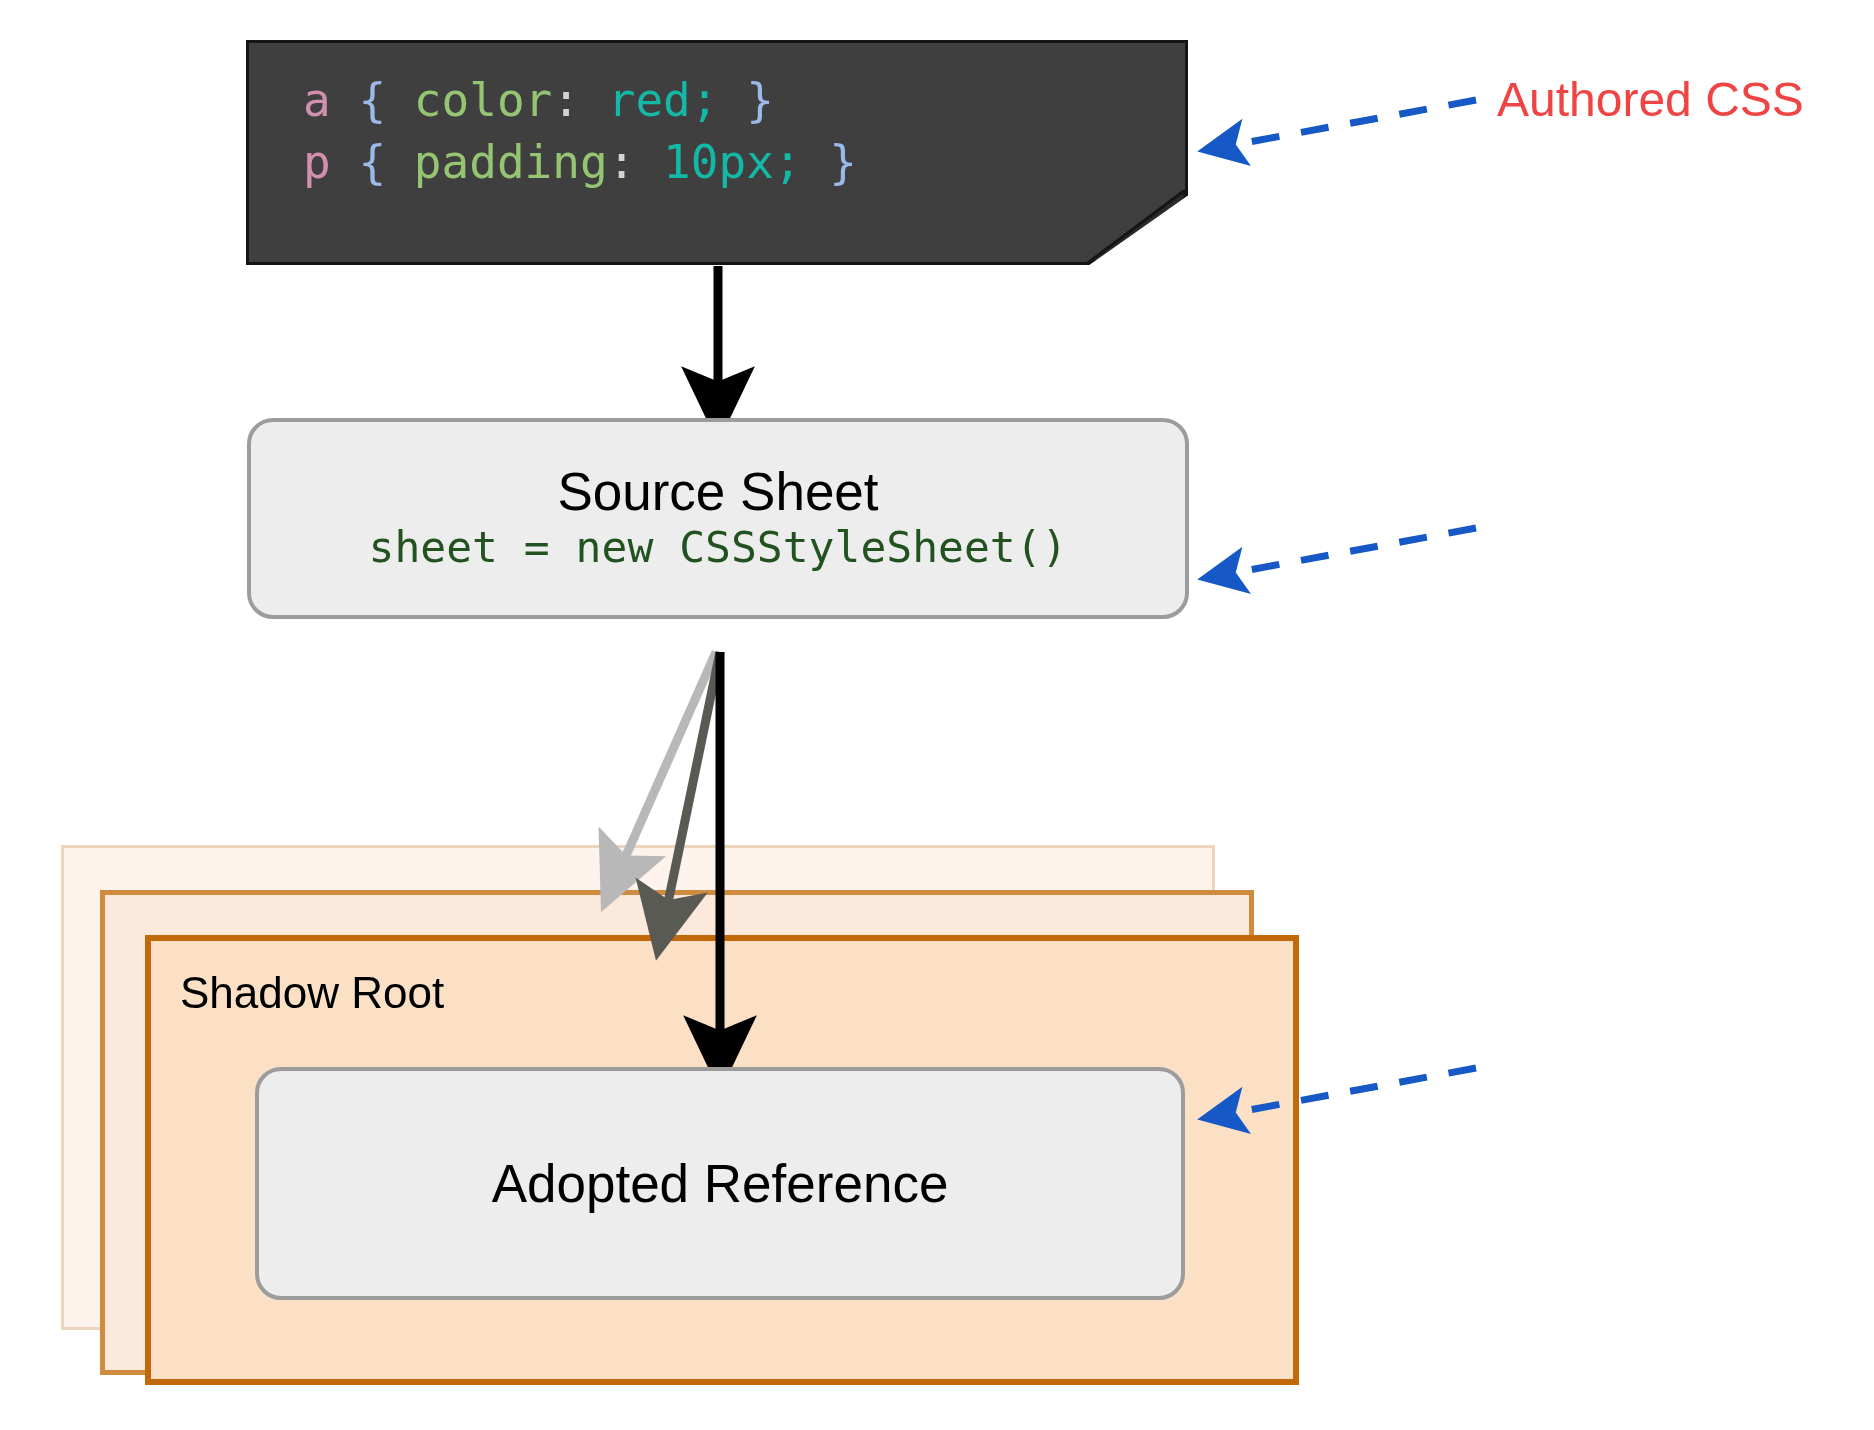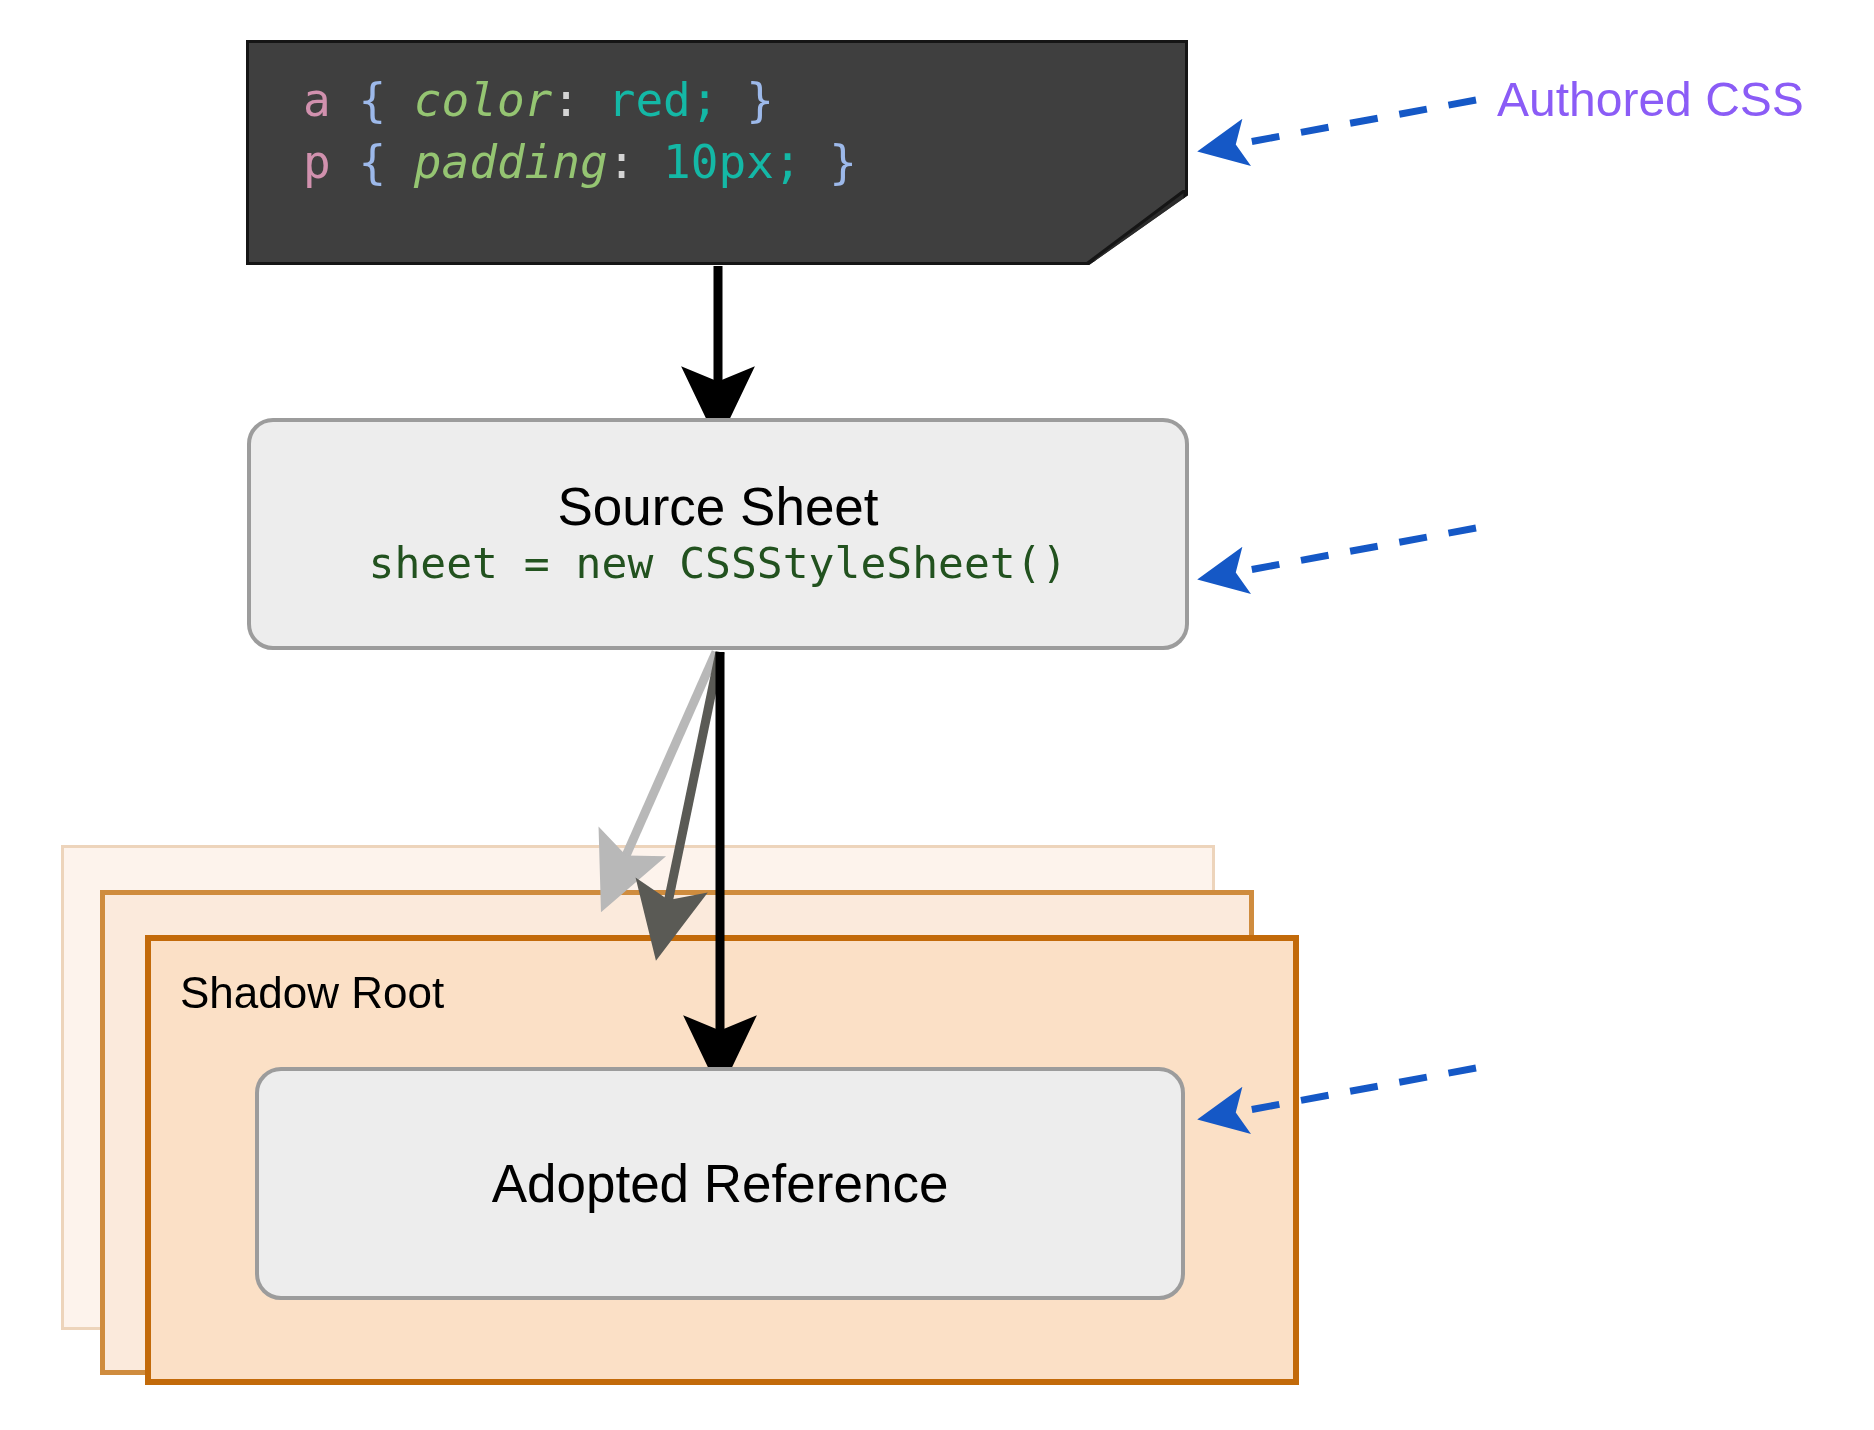--- a/index.html
+++ b/index.html
@@ -58,21 +58,21 @@
     position: absolute;
     left: 54px;
     top: 26px;
     font-family: "DejaVu Sans Mono", "Liberation Mono", monospace;
     font-size: 46px;
     line-height: 62px;
     white-space: pre;
   }
   .tok-sel   { color: #d191ae; }
   .tok-brace { color: #9db9ea; }
-  .tok-prop  { color: #95c572; font-style: italic; }
+  .tok-prop  { color: #95c572; }
   .tok-val   { color: #14b8a6; }
   .tok-punc  { color: #d4d4d4; }
 
   
   .node-box {
     position: absolute;
     background: #ededed;
     border: 4px solid #9c9c9c;
     border-radius: 26px;
     box-sizing: border-box;
@@ -94,21 +94,21 @@
     font-size: 43px;
     color: #22521f;
     line-height: 1.25;
     white-space: pre;
   }
 
   #source-sheet-box {
     left: 247px;
     top: 418px;
     width: 942px;
-    height: 232px;
+    height: 201px;
   }
   #adopted-reference-box {
     left: 255px;
     top: 1067px;
     width: 930px;
     height: 233px;
   }
 
   
   .shadow-layer {
@@ -152,21 +152,21 @@
     color: #000000;
     z-index: 8;
     white-space: nowrap;
   }
 
   
   .callout-label {
     position: absolute;
     font-family: "Liberation Sans", sans-serif;
     font-size: 48px;
-    color: #8b5cf6;
+    color: #ef4444;
     white-space: nowrap;
     z-index: 9;
   }
   #callout-authored-css { left: 1497px; top: 72px; }
   #callout-instantiation { left: 1497px; top: 500px; }
   #callout-application { left: 1497px; top: 1040px; }
 </style>
 </head>
 <body>
 

